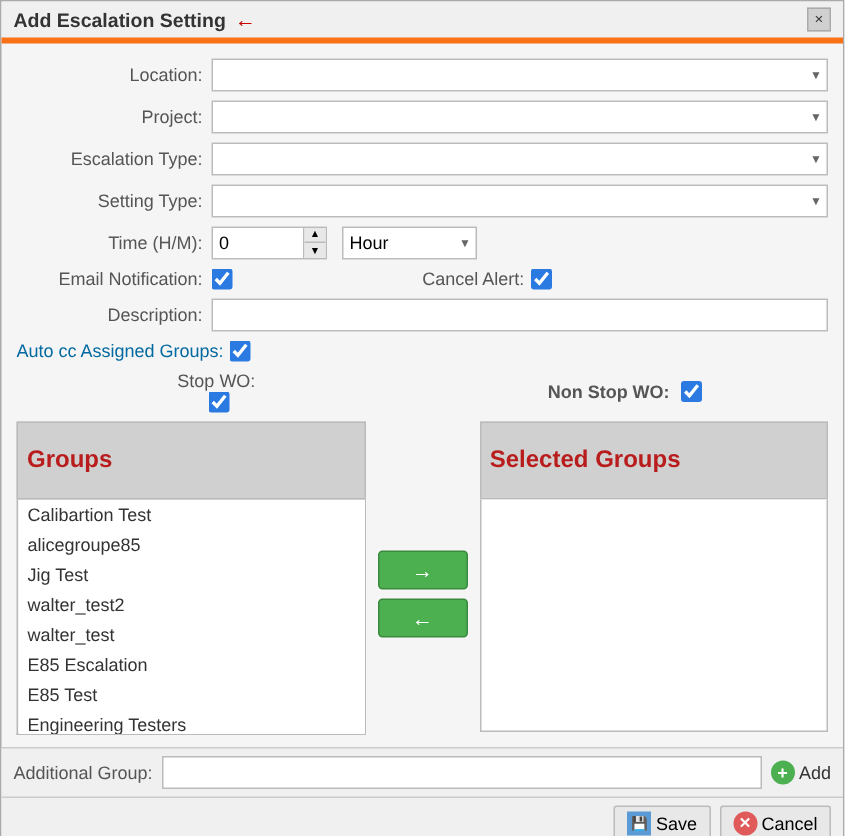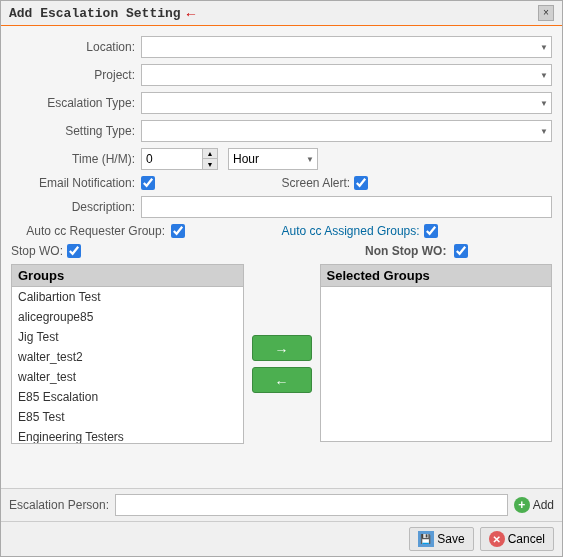--- a/index.html
+++ b/index.html
@@ -10,26 +10,25 @@
       min-height: 557px;
       background: #f5f5f5;
       border: 1px solid #aaa;
       position: relative;
       display: flex;
       flex-direction: column;
     }
 
     .dialog-title-bar {
       background: #f0f0f0;
-      border-bottom: 1px solid #f97316;
+      border-bottom: 4px solid #f97316;
       padding: 4px 8px;
       display: flex;
       align-items: flex-end;
       justify-content: space-between;
-      font-family: Liberation Mono, monospace;
     }
 
     .dialog-title {
       font-weight: bold;
       font-size: 13px;
       color: #333;
       display: flex;
       align-items: center;
       gap: 6px;
     }
@@ -224,24 +223,24 @@
       margin-bottom: 8px;
     }
 
     .groups-panel {
       flex: 1;
     }
 
     .groups-header {
       background: #d0d0d0;
       border: 1px solid #bbb;
-      padding: 3px 6px;
+      padding: 16px 6px;
       font-weight: bold;
-      color: #000000;
-      font-size: 13px;
+      color: #b91c1c;
+      font-size: 16px;
     }
 
     .groups-list {
       border: 1px solid #bbb;
       border-top: none;
       background: #fff;
       height: 157px;
       overflow-y: auto;
     }
 
@@ -491,45 +490,41 @@
         </div>
       </div>
     </div>
 
     <div class="two-col-row">
       <div class="col-left">
         <div class="form-label">Email Notification:</div>
         <input type="checkbox" checked="" style="">
       </div>
       <div class="col-right">
-        <span style="color:#555;">Screen Alert:</span>
+        <span style="color:#555;">Cancel Alert:</span>
         <input type="checkbox" checked="" style="">
       </div>
     </div>
 
     <div class="form-row desc-row">
       <div class="form-label">Description:</div>
       <div class="form-field">
         <input type="text" class="desc-input" style="">
       </div>
     </div>
 
     <div class="two-col-row">
-      <div class="col-left">
-        <div class="form-label" style="width:160px;">Auto cc Requester Group:</div>
-        <input type="checkbox" checked="" style="">
-      </div>
       <div class="col-right">
         <span style="color:#0369a1;">Auto cc Assigned Groups:</span>
         <input type="checkbox" checked="" style="">
       </div>
     </div>
 
     <div class="two-col-row stopwo-row">
-      <div class="col-left" style="">
+      <div class="col-left" style="justify-content:center;flex-direction:column;">
         <span style="color:#555;margin-right:4px;">Stop WO:</span>
         <input type="checkbox" checked="" style="">
       </div>
       <div class="col-right" style="justify-content:center;">
         <span style="color:#555;margin-right:4px;font-weight:bold;">Non Stop WO:</span>
         <input type="checkbox" checked="" style="">
       </div>
     </div>
 
     <div class="groups-section">
@@ -555,21 +550,21 @@
 
       <div class="selected-groups-panel">
         <div class="groups-header">Selected Groups</div>
         <div class="groups-list" id="selected-groups-list" style="height:155px;"></div>
       </div>
     </div>
 
   </div>
 
   <div class="footer-bar">
-    <span class="additional-label">Escalation Person:</span>
+    <span class="additional-label">Additional Group:</span>
     <input type="text" class="additional-input" style="">
     <button class="add-btn">
       <span class="add-circle-icon">+</span>
       <span>Add</span>
     </button>
   </div>
 
   <div class="dialog-action-bar">
     <button class="save-btn">
       <span class="save-icon">💾</span>

